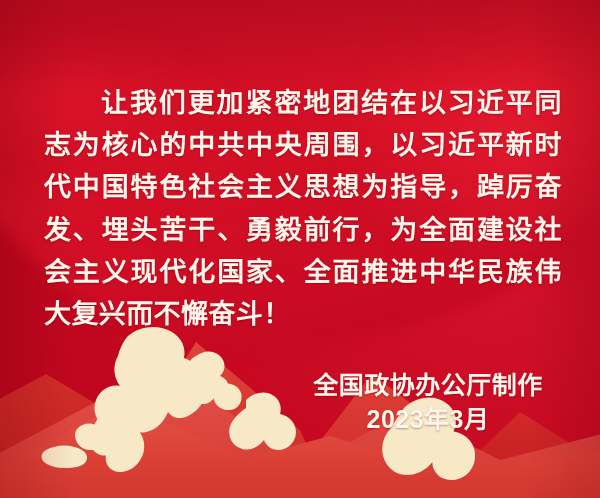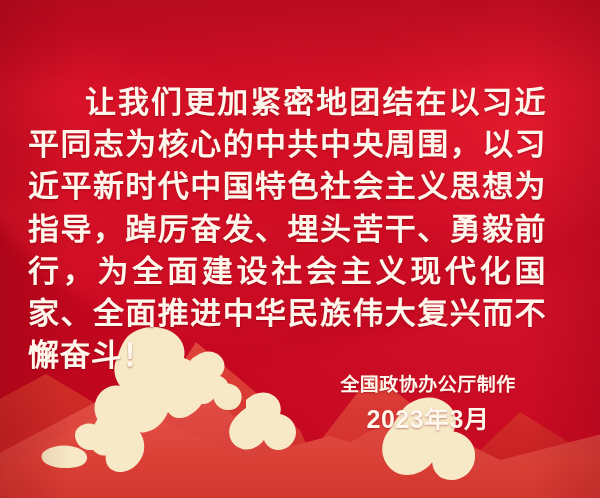--- a/index.html
+++ b/index.html
@@ -94,46 +94,46 @@
     left: 0;
     bottom: 0;
     width: 600px;
     height: 190px;
   }
   .scenery svg { display: block; width: 600px; height: 190px; }
 
   
   .body-text {
     position: absolute;
-    left: 28px;
+    left: 44px;
     top: 82px;
     width: 518px;
     color: #FFF6EC;
-    font-size: 31px;
+    font-size: 27px;
     line-height: 42.2px;
     font-weight: 700;
     letter-spacing: .4px;
     text-indent: 57px;
     text-align: justify;
     text-justify: inter-character;
     text-shadow: 0 1px 2px rgba(110,0,12,.45);
   }
 
   .credit {
     position: absolute;
     right: 42px;
     top: 368px;
     width: 260px;
     text-align: center;
     color: #FFF6EC;
     font-weight: 700;
     text-shadow: 0 1px 2px rgba(110,0,12,.40);
   }
   .credit-org {
-    font-size: 19px;
+    font-size: 25px;
     line-height: 34px;
     letter-spacing: .5px;
   }
   .credit-date {
     font-size: 25px;
     line-height: 34px;
     margin-top: 0;
     letter-spacing: .5px;
   }
 </style>

